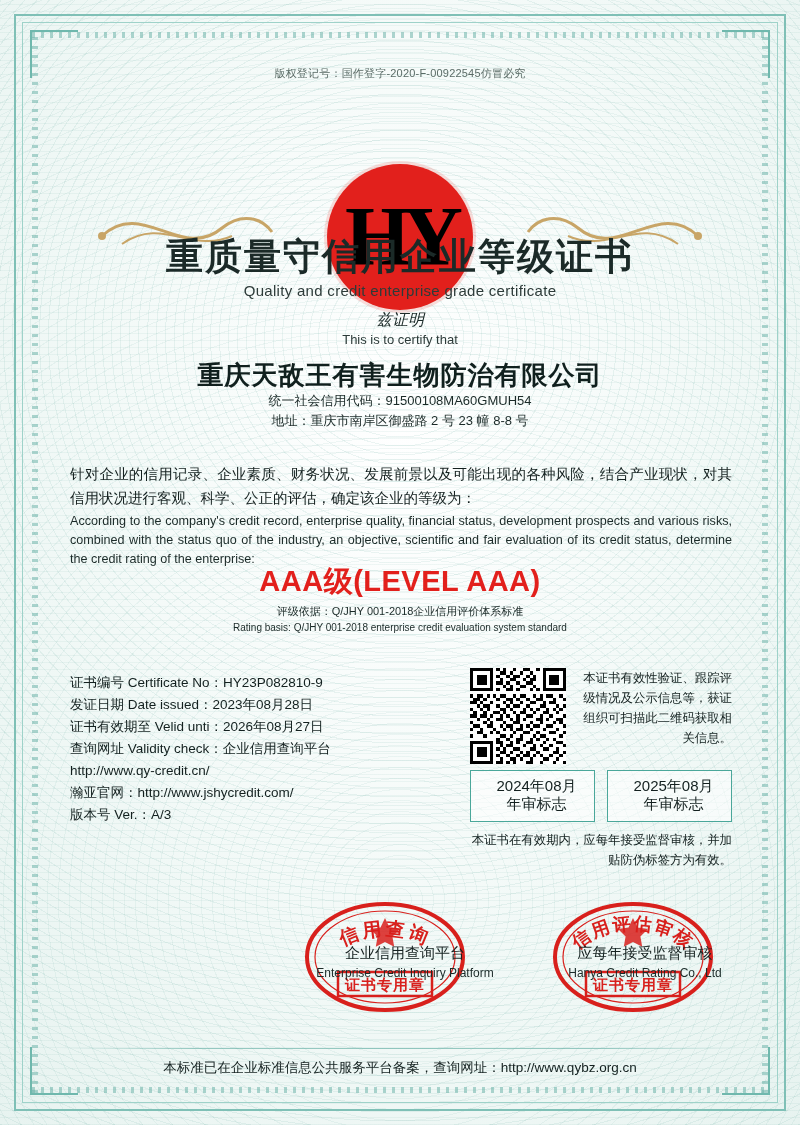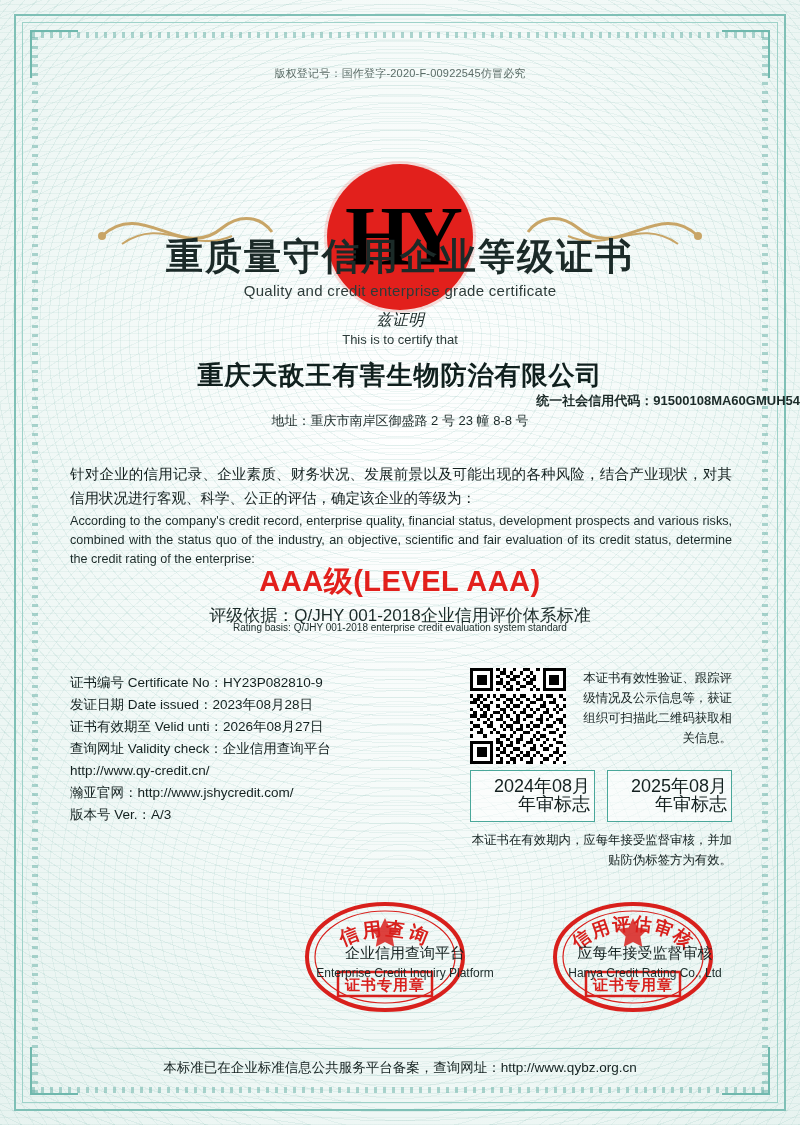--- a/index.html
+++ b/index.html
@@ -91,42 +91,42 @@
   }
   .certify-en{
     position:absolute;top:332px;left:0;width:100%;text-align:center;
     font-size:13px;color:#2d3b39;
   }
   .company{
     position:absolute;top:358px;left:0;width:100%;text-align:center;
     font-size:26px;font-weight:bold;color:#10201e;letter-spacing:1px;
   }
   .code{
-    position:absolute;top:392px;left:0;width:100%;text-align:right;
-    font-size:13px;color:#1b2a28;font-weight:bold;
+    position:absolute;top:392px;left:0;width:100%;text-align:center;
+    font-size:13px;color:#1b2a28;
   }
   .addr{
     position:absolute;top:412px;left:0;width:100%;text-align:center;
     font-size:13px;color:#1b2a28;
   }
   .body-cn{
     position:absolute;top:462px;left:70px;width:662px;
     font-size:14.5px;color:#14201f;line-height:24px;text-align:justify;
   }
   .body-en{
     position:absolute;top:512px;left:70px;width:662px;
     font-size:12.6px;color:#1b2a28;line-height:19px;text-align:justify;
   }
   .level{
     position:absolute;top:562px;left:0;width:100%;text-align:center;
     font-size:29px;font-weight:bold;color:#e2201c;letter-spacing:.5px;
   }
   .basis-cn{
     position:absolute;top:604px;left:0;width:100%;text-align:center;
-    font-size:17px;color:#1b2a28;
+    font-size:11px;color:#1b2a28;
   }
   .basis-en{
     position:absolute;top:622px;left:0;width:100%;text-align:center;
     font-size:10px;color:#1b2a28;
   }
   .info-block{
     position:absolute;top:672px;left:70px;width:380px;
     font-size:13.5px;color:#13201f;line-height:22px;
   }
   .info-row{white-space:nowrap;}
@@ -140,21 +140,21 @@
   .note-right{
     position:absolute;top:668px;left:580px;width:152px;
     font-size:12.4px;color:#13201f;line-height:20px;text-align:right;
   }
   .year-boxes{
     position:absolute;top:770px;left:470px;width:262px;
     display:flex;gap:12px;
   }
   .year-box{
     flex:1;border:1px solid #4aa79a;padding:6px 4px 8px 12px;
-    text-align:right;font-size:18px;color:#13201f;line-height:18px;
+    text-align:center;font-size:15px;color:#13201f;line-height:18px;
     background:rgba(255,255,255,0.55);
   }
   .valid-note{
     position:absolute;top:830px;left:470px;width:262px;
     font-size:12.4px;color:#13201f;line-height:20px;text-align:right;
   }
   .seal{
     position:absolute;width:170px;height:118px;
   }
   .seal.left{left:300px;top:898px;}

